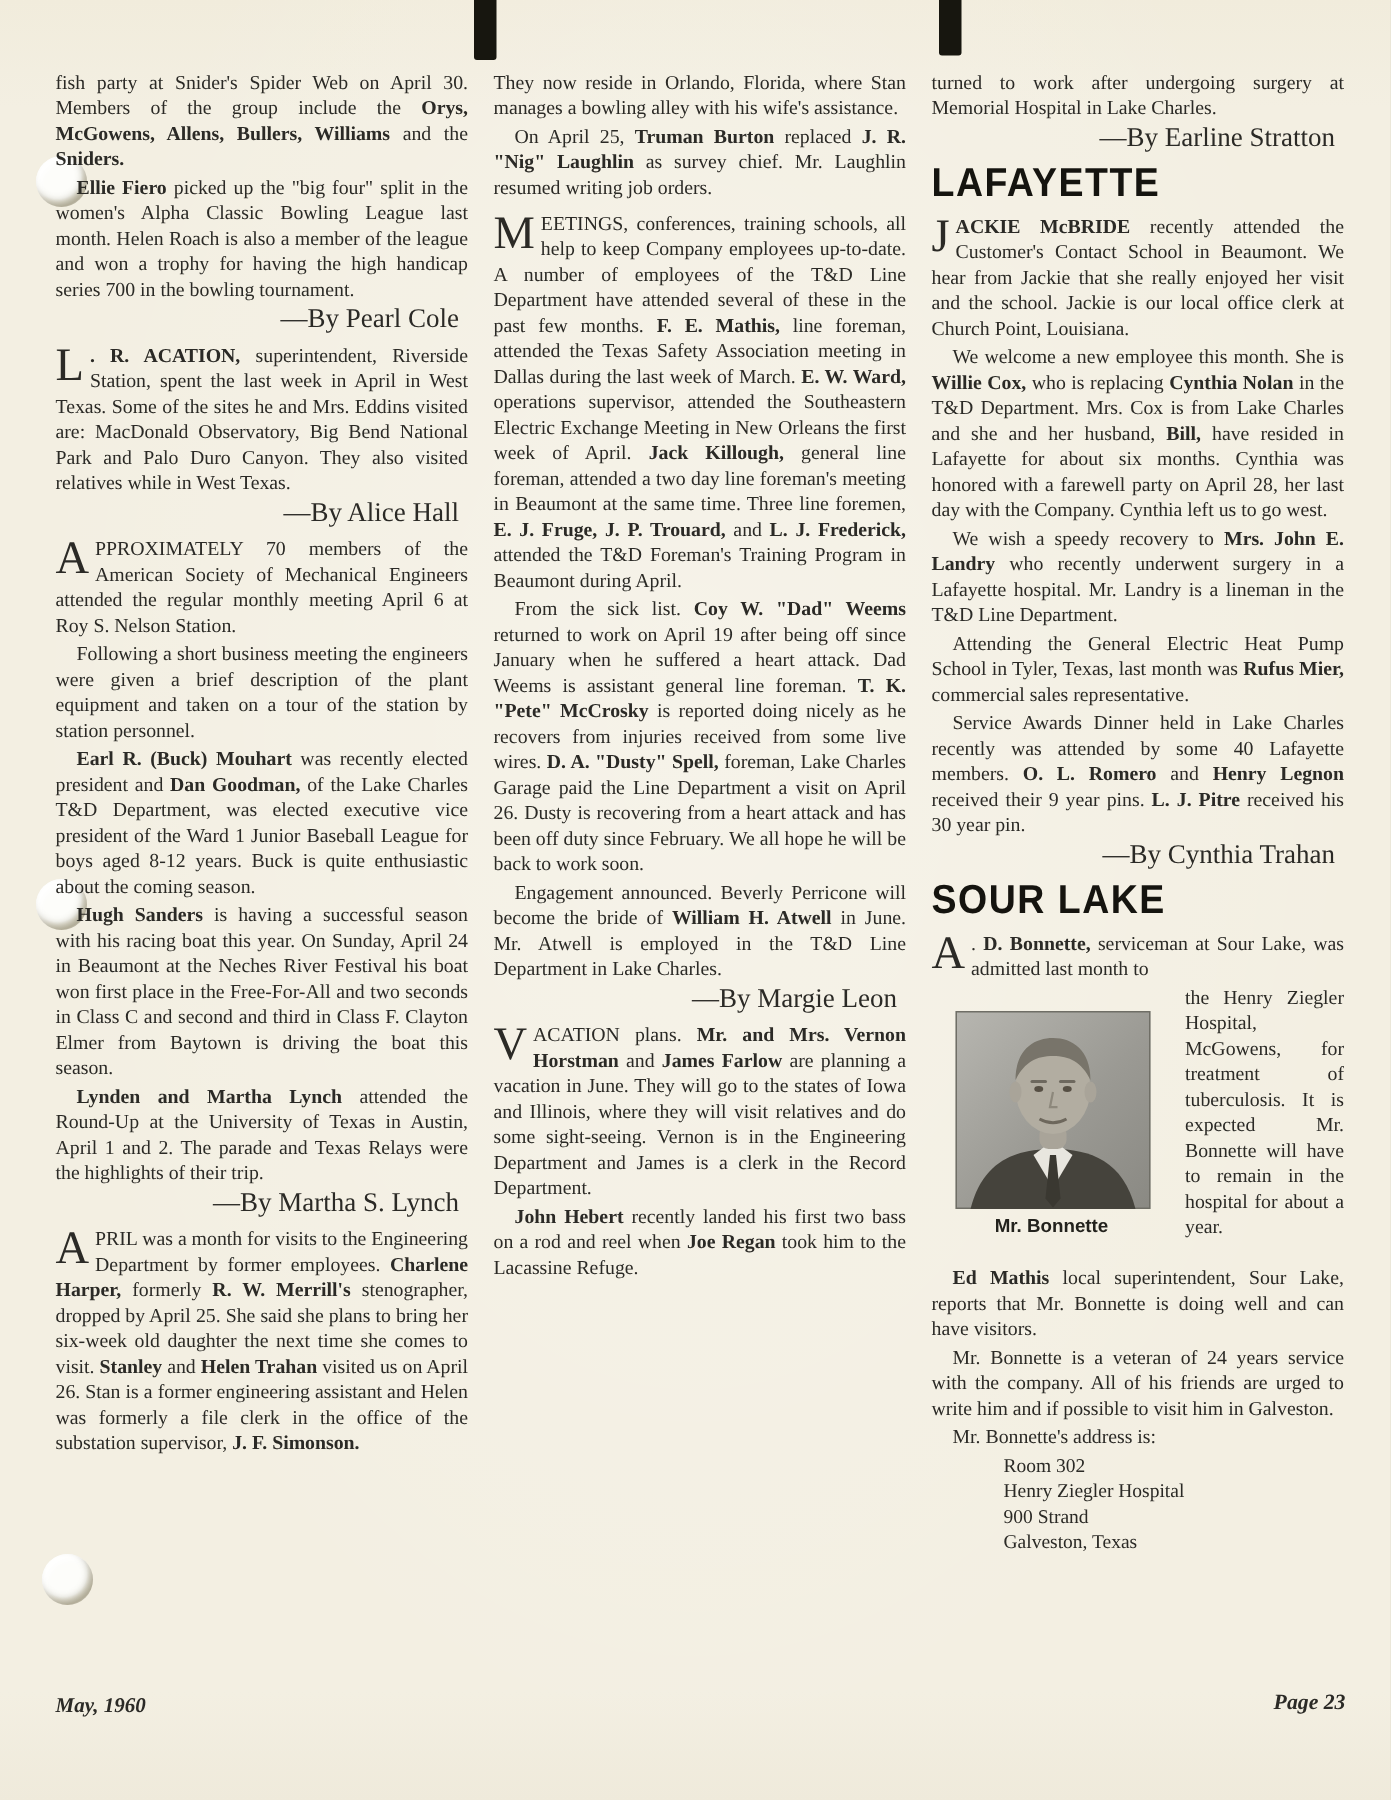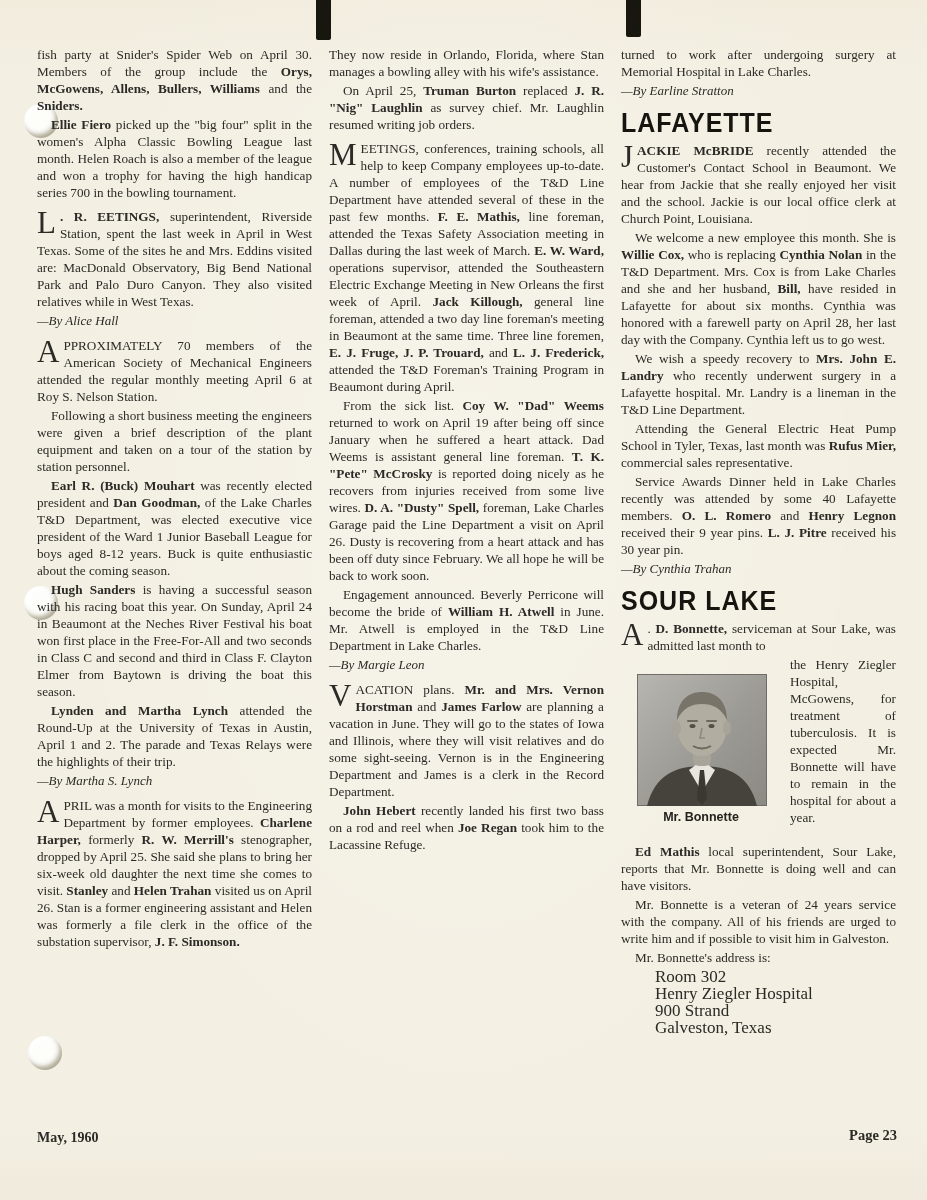--- a/index.html
+++ b/index.html
@@ -49,22 +49,22 @@
   .para.noindent{text-indent:0;}
   .para.has-drop{text-indent:0;margin-top:7px;}
   .dropcap{
     float:left;
     font-size:31px;line-height:27px;
     padding:1px 4px 0 0;
     color:var(--ink);
   }
   .byline{
     margin:2px 6px 7px 0;
-    font-size:13px;line-height:18px;
-    font-style:italic;
+    font-size:18px;line-height:18px;
+    text-align:right;
   }
   .section-heading{
     margin:9px 0 3px 0;
     font-family:"Liberation Sans", sans-serif;
     font-weight:900;
     font-size:25px;line-height:26px;
     letter-spacing:1px;
     color:var(--heading-ink);
     transform:scaleY(1.08);
     transform-origin:left center;
@@ -75,46 +75,47 @@
   }
   .photo-fig svg{display:block;width:130px;height:132px;}
   .photo-caption{
     font-family:"Liberation Sans", sans-serif;
     font-weight:bold;font-size:12.5px;line-height:16px;
     text-align:center;color:#23221d;margin-top:3px;
   }
   .photo-para .wrap-text{
     font-size:13.2px;line-height:17px;text-align:justify;
   }
-  .address{margin:0 0 2px 34px;font-size:17px;line-height:17px;}
+  .address{margin:0 0 2px 48px;font-size:13px;line-height:17px;}
   .footer-date{
     position:absolute;left:37px;bottom:54px;
-    font-size:14px;font-weight:bold;
+    font-size:14px;font-weight:bold;font-style:italic;
   }
   .footer-page{
     position:absolute;right:30px;bottom:56px;
-    font-size:14.5px;font-weight:bold;
+    font-size:14.5px;font-weight:bold;font-style:italic;
   }
   b{font-weight:bold;}
 </style>
 </head>
 <body>
 
 <div class="page">
   <div class="reg-mark m1"></div>
   <div class="reg-mark m2"></div>
   <div class="punch-hole h1"></div>
   <div class="punch-hole h2"></div>
   <div class="punch-hole h3"></div>
 
   <div class="columns">
     <div class="column">
         <p class="para noindent"><span>fish party at Snider's Spider Web on April 30. Members of the group include the </span><b>Orys, McGowens, Allens, Bullers, Williams</b><span> and the </span><b>Sniders.</b></p>
         <p class="para"><b>Ellie Fiero</b><span> picked up the "big four" split in the women's Alpha Classic Bowling League last month. Helen Roach is also a member of the league and won a trophy for having the high handicap series 700 in the bowling tournament.</span></p>
-        <p class="para has-drop"><span class="dropcap">L</span><b>. R. EETINGS,</b><span> superintendent, Riverside Station, spent the last week in April in West Texas. Some of the sites he and Mrs. Eddins visited are: MacDonald Observatory, Big Bend National Park and Palo Duro Canyon. They also visited relatives while in West Texas.</span></p>
+        <p class="byline">—By Pearl Cole</p>
+        <p class="para has-drop"><span class="dropcap">L</span><b>. R. ACATION,</b><span> superintendent, Riverside Station, spent the last week in April in West Texas. Some of the sites he and Mrs. Eddins visited are: MacDonald Observatory, Big Bend National Park and Palo Duro Canyon. They also visited relatives while in West Texas.</span></p>
         <p class="byline">—By Alice Hall</p>
         <p class="para has-drop"><span class="dropcap">A</span><span>PPROXIMATELY 70 members of the American Society of Mechanical Engineers attended the regular monthly meeting April 6 at Roy S. Nelson Station.</span></p>
         <p class="para"><span>Following a short business meeting the engineers were given a brief description of the plant equipment and taken on a tour of the station by station personnel.</span></p>
         <p class="para"><b>Earl R. (Buck) Mouhart</b><span> was recently elected president and </span><b>Dan Goodman,</b><span> of the Lake Charles T&amp;D Department, was elected executive vice president of the Ward 1 Junior Baseball League for boys aged 8-12 years. Buck is quite enthusiastic about the coming season.</span></p>
         <p class="para"><b>Hugh Sanders</b><span> is having a successful season with his racing boat this year. On Sunday, April 24 in Beaumont at the Neches River Festival his boat won first place in the Free-For-All and two seconds in Class C and second and third in Class F. Clayton Elmer from Baytown is driving the boat this season.</span></p>
         <p class="para"><b>Lynden and Martha Lynch</b><span> attended the Round-Up at the University of Texas in Austin, April 1 and 2. The parade and Texas Relays were the highlights of their trip.</span></p>
         <p class="byline">—By Martha S. Lynch</p>
         <p class="para has-drop"><span class="dropcap">A</span><span>PRIL was a month for visits to the Engineering Department by former employees. </span><b>Charlene Harper,</b><span> formerly </span><b>R. W. Merrill's</b><span> stenographer, dropped by April 25. She said she plans to bring her six-week old daughter the next time she comes to visit. </span><b>Stanley</b><span> and </span><b>Helen Trahan</b><span> visited us on April 26. Stan is a former engineering assistant and Helen was formerly a file clerk in the office of the substation supervisor, </span><b>J. F. Simonson.</b></p>
       </div>
     <div class="column">

